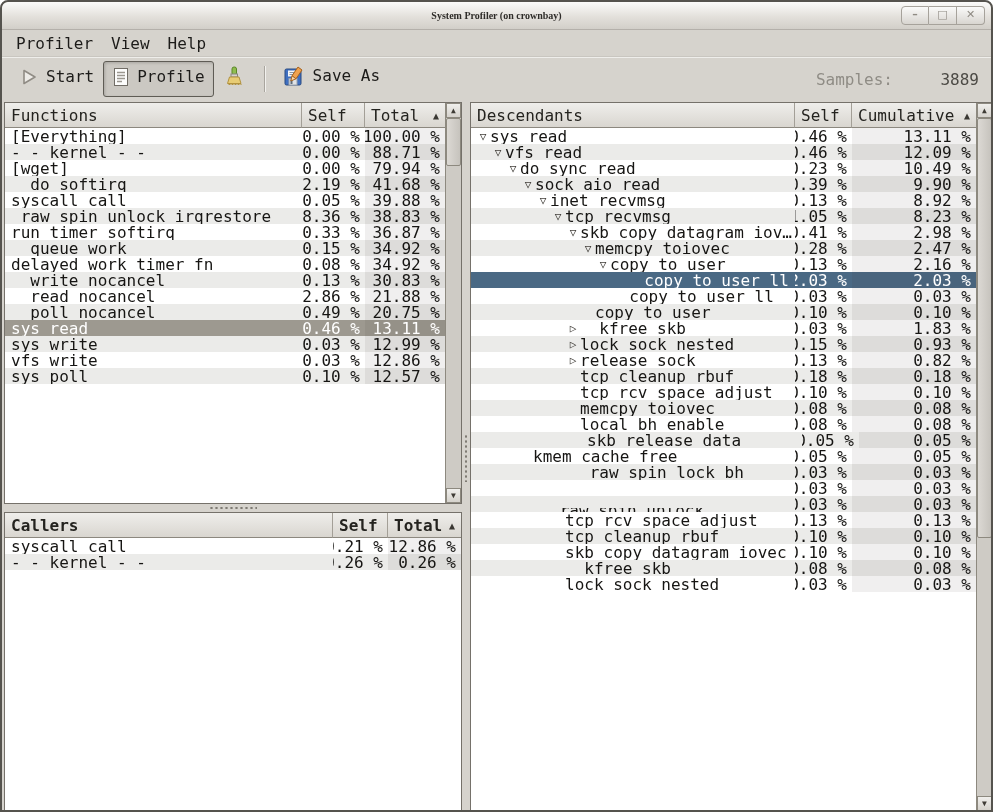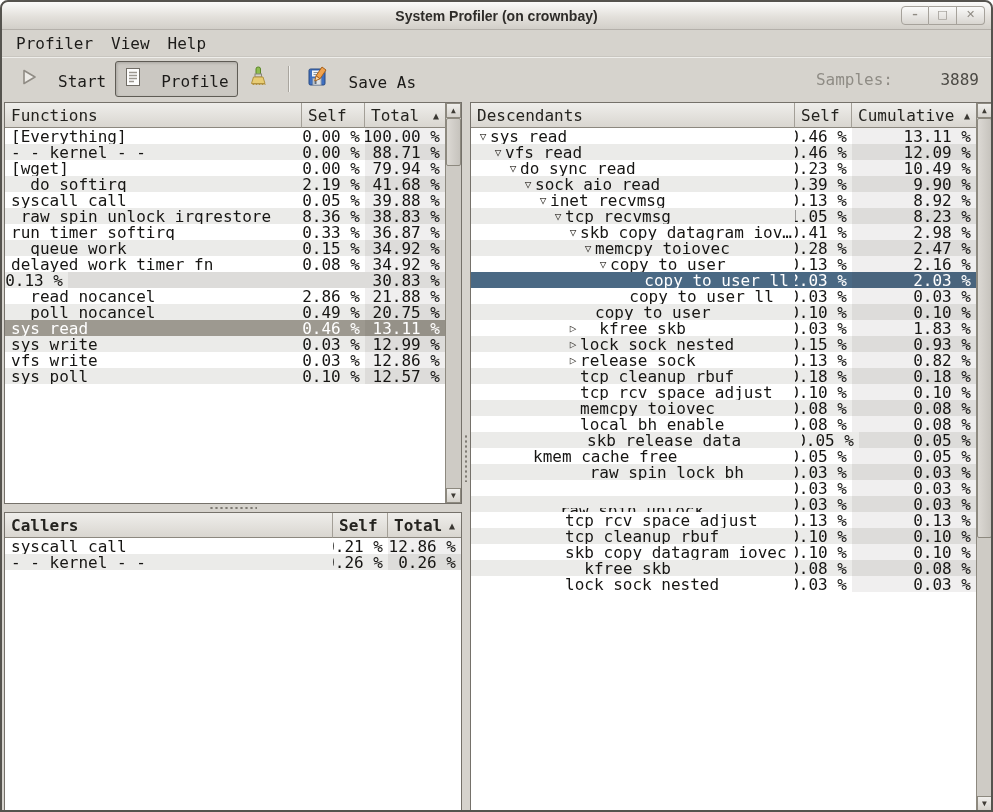--- a/index.html
+++ b/index.html
@@ -16,22 +16,22 @@
 
   
   .titlebar {
     position:absolute; left:0; top:0; right:0; height:28px;
     background:linear-gradient(#fbfbfa, #e3e0db 55%, #d2cfc9);
     border-bottom:1px solid #b4b0aa;
     border-radius:6px 6px 0 0;
     display:flex; align-items:center; justify-content:center;
   }
   .title {
-    font-family:Liberation Sans, sans-serif; font-weight:bold;
-    font-size:14px; color:#2e2c29;
+    font-family:Liberation Serif, serif; font-weight:bold;
+    font-size:10px; color:#2e2c29;
   }
   .win-controls { position:absolute; right:6px; top:4px; display:flex; }
   .win-btn {
     width:28px; height:19px;
     background:linear-gradient(#fafaf9,#d8d5d0);
     border:1px solid #a6a29b; border-left:none;
     color:#8f8b84; font-size:11px; line-height:16px; text-align:center;
     font-family:"DejaVu Sans", sans-serif; font-weight:bold;
   }
   .win-btn:first-child { border-left:1px solid #a6a29b; border-radius:4px 0 0 4px; }
@@ -46,21 +46,21 @@
   }
   .menu-item { padding:2px 9px; }
 
   
   .toolbar {
     position:absolute; left:0; top:55px; right:0; height:43px;
     display:flex; align-items:center; padding:0 8px;
     border-top:1px solid #efeeeb;
     font-size:16px; color:#1c1b19;
   }
-  .tb-btn { display:flex; align-items:flex-end; gap:19px; padding:5px 8px; border-radius:3px; border:1px solid transparent; }
+  .tb-btn { display:flex; align-items:flex-start; gap:7px; padding:5px 8px; border-radius:3px; border:1px solid transparent; }
   .tb-btn.pressed {
     background:#cbc8c2;
     border:1px solid #5f5c55;
     box-shadow:inset 1px 1px 3px rgba(0,0,0,0.18);
   }
   .tb-sep { width:1px; height:26px; background:#a9a59e; box-shadow:1px 0 0 #f2f1ee; margin:0 10px; }
   .tb-spacer { flex:1; }
   .samples-label { color:#8f8c85; }
   .samples-value { color:#4c4a45; margin-left:42px; min-width:48px; text-align:right; padding-right:4px; }
 
@@ -257,20 +257,21 @@
           <div class="cell name w-name">__queue_work</div>
           <div class="cell num w-self">0.15 %</div>
           <div class="cell num w-total sortcol">34.92 %</div>
         </div>
         <div class="trow">
           <div class="cell name w-name">delayed_work_timer_fn</div>
           <div class="cell num w-self">0.08 %</div>
           <div class="cell num w-total sortcol">34.92 %</div>
         </div>
         <div class="trow alt">
+          <div class="cell name w-name">__write_nocancel</div>
           <div class="cell num w-self">0.13 %</div>
           <div class="cell num w-total sortcol">30.83 %</div>
         </div>
         <div class="trow">
           <div class="cell name w-name">__read_nocancel</div>
           <div class="cell num w-self">52.86 %</div>
           <div class="cell num w-total sortcol">21.88 %</div>
         </div>
         <div class="trow alt">
           <div class="cell name w-name">__poll_nocancel</div>

